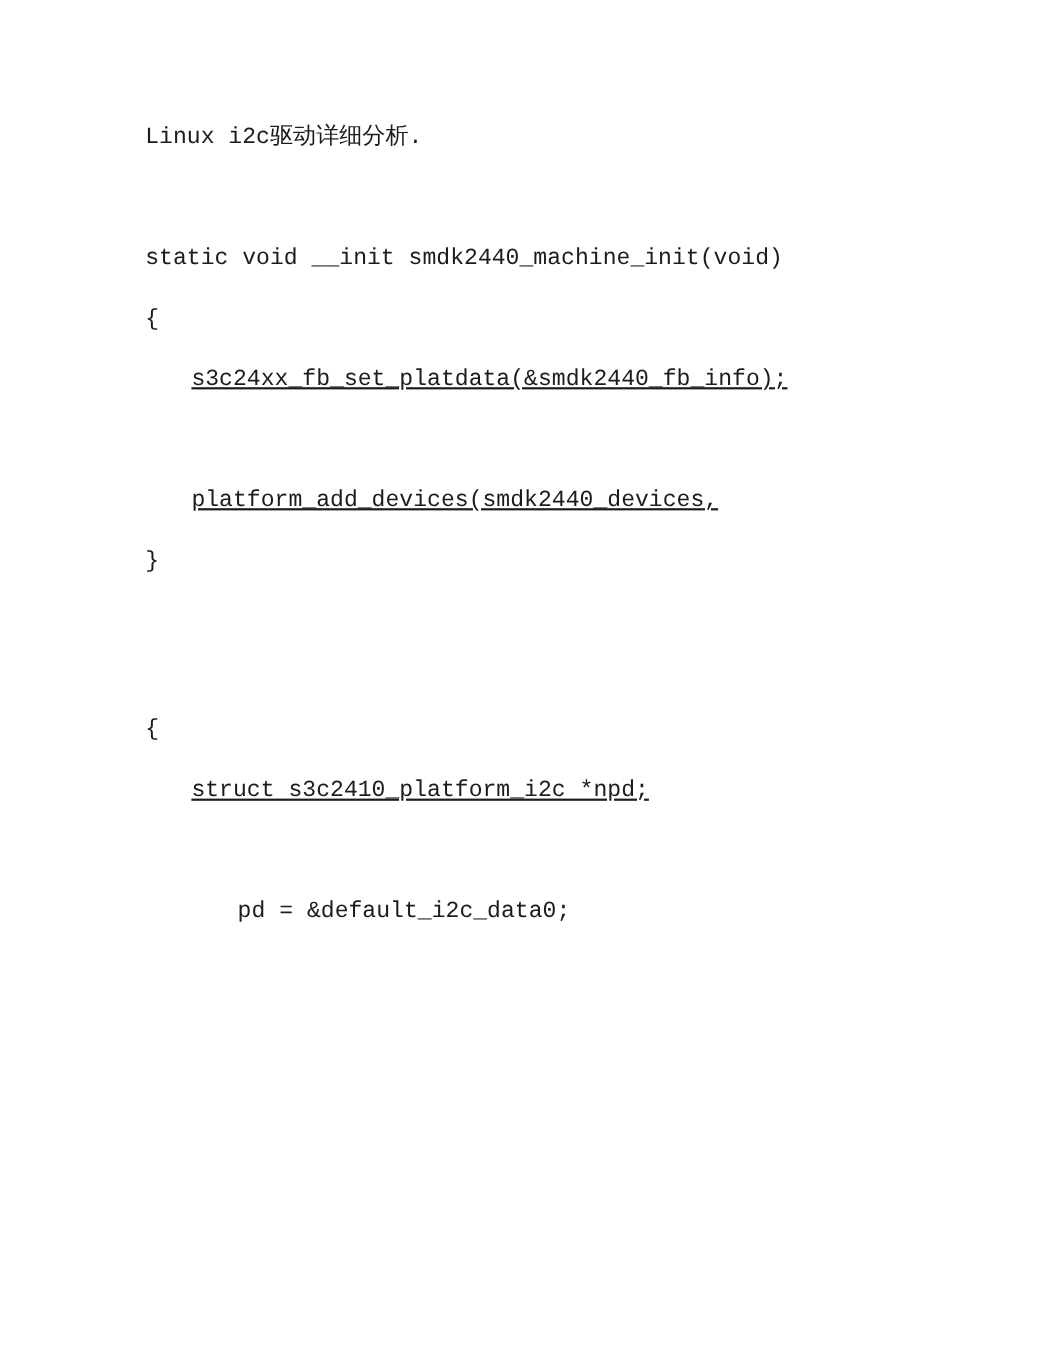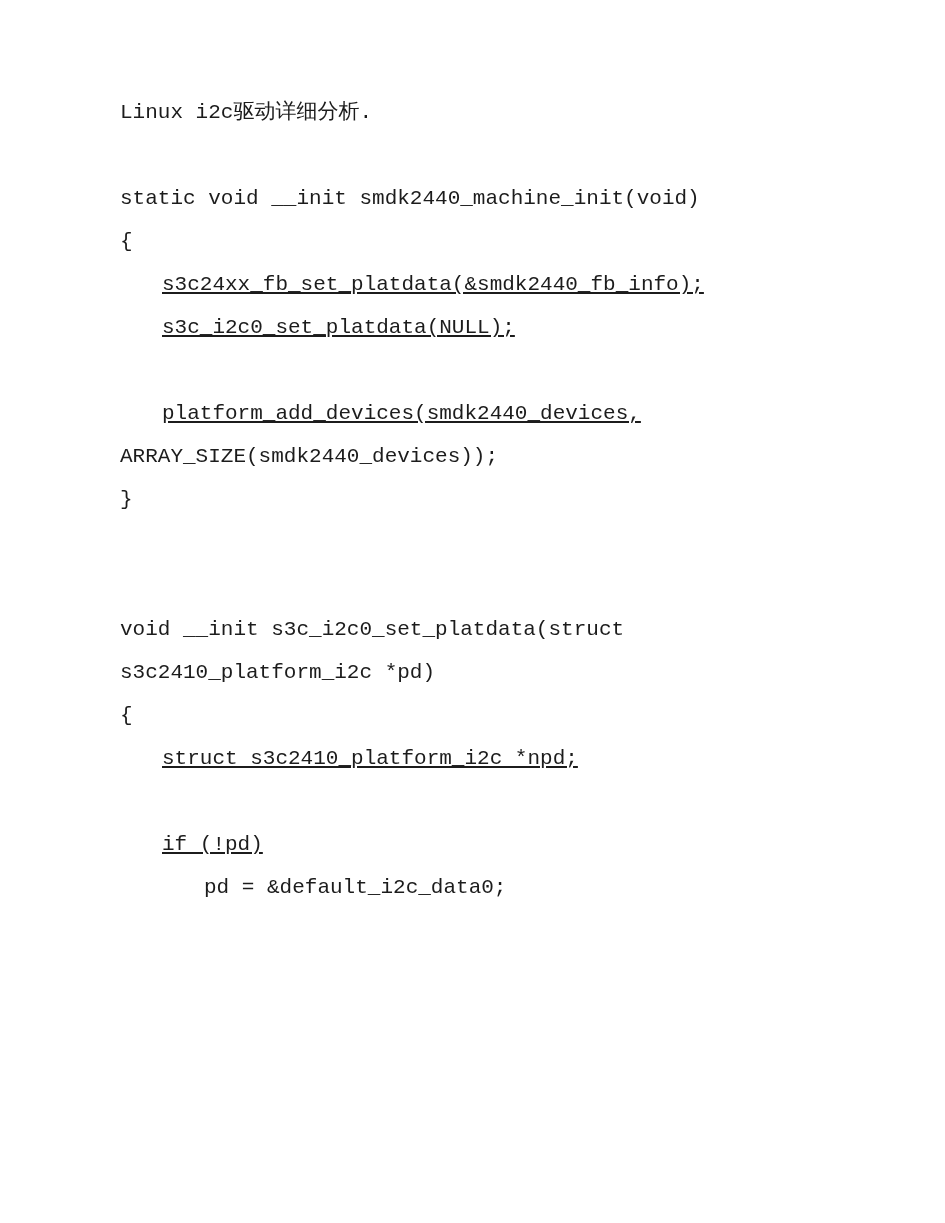--- a/index.html
+++ b/index.html
@@ -17,21 +17,21 @@
     font-size: 21px;
     line-height: 2.05;
     color: #1c1c1c;
     letter-spacing: 0.2px;
   }
   .mono {
     font-family: "Courier New", Courier, monospace;
     letter-spacing: 0;
   }
   p {
-    margin: 0;
+    margin: 12px;
   }
   .indent {
     text-indent: 2em;
   }
   .code-indent-1 {
     padding-left: 2em;
     text-decoration: underline;
   }
   .code-indent-2 {
     padding-left: 4em;
@@ -46,35 +46,31 @@
 <div class="page">
 
   <p class=""><span class="mono">Linux i2c驱动详细分析.</span></p>
 
 
   <div class="blank"></div>
 
   <p class="mono">static void __init smdk2440_machine_init(void)</p>
   <p class="mono">{</p>
   <p class="mono code-indent-1">s3c24xx_fb_set_platdata(&amp;smdk2440_fb_info);</p>
-  <p class="mono code-indent-1">s3c_i2c0_set_platdata(NULL);</p>
 
   <div class="blank"></div>
 
   <p class="mono code-indent-1">platform_add_devices(smdk2440_devices,</p>
-  <p class="mono">ARRAY_SIZE(smdk2440_devices));</p>
   <p class="mono">}</p>
 
   <div class="blank"></div>
 
 
   <div class="blank"></div>
 
-  <p class="mono">void __init s3c_i2c0_set_platdata(struct s3c2410_platform_i2c *pd)</p>
   <p class="mono">{</p>
   <p class="mono code-indent-1">struct s3c2410_platform_i2c *npd;</p>
 
   <div class="blank"></div>
 
-  <p class="mono code-indent-1">if (!pd)</p>
   <p class="mono code-indent-2">pd = &amp;default_i2c_data0;</p>
 
 </div>
 
 </body></html>

